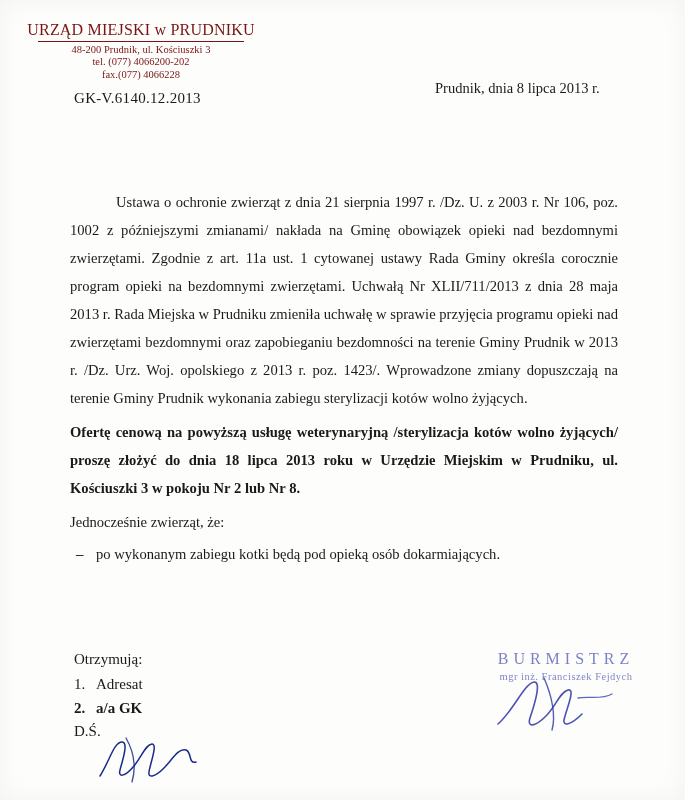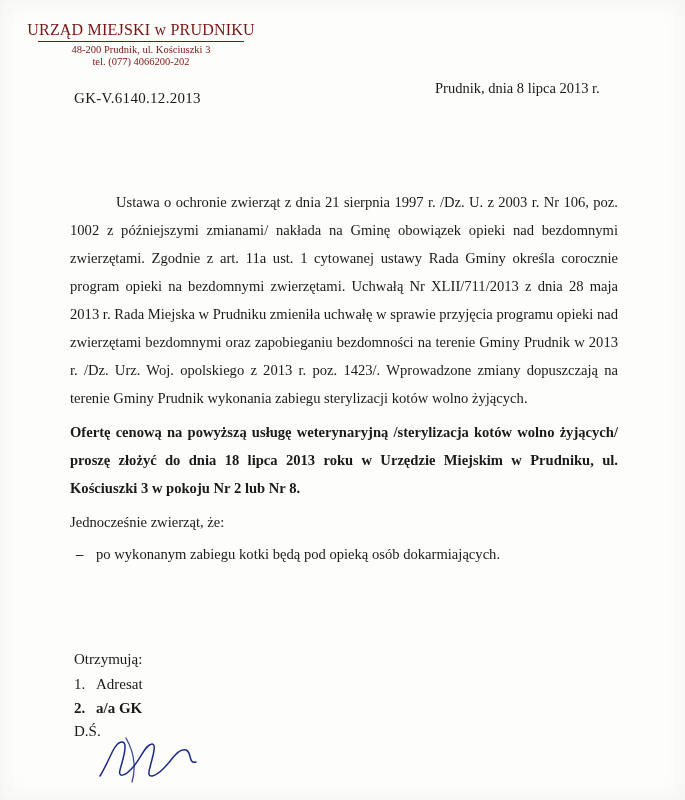--- a/index.html
+++ b/index.html
@@ -188,20 +188,21 @@
 </head>
 <body>
 
 <div class="page">
 
   <div class="letterhead">
     <div class="lh-line1">URZĄD MIEJSKI w PRUDNIKU</div>
     <div class="lh-rule"></div>
     <div class="lh-line">48-200 Prudnik, ul. Kościuszki 3</div>
     <div class="lh-line">tel. (077) 4066200-202</div>
+    <div class="lh-line">fax.(077) 4066228</div>
   </div>
 
   <div class="place-date">Prudnik, dnia 8 lipca 2013 r.</div>
 
   <div class="refno">GK-V.6140.12.2013</div>
 
   <div class="body-block">
     <p class="p-indent">Ustawa o ochronie zwierząt z dnia 21 sierpnia 1997 r. /Dz. U. z 2003 r. Nr 106, poz. 1002 z późniejszymi zmianami/ nakłada na Gminę obowiązek opieki nad bezdomnymi zwierzętami. Zgodnie z art. 11a ust. 1 cytowanej ustawy Rada Gminy określa corocznie program opieki na bezdomnymi zwierzętami. Uchwałą Nr XLII/711/2013 z dnia 28 maja 2013 r. Rada Miejska w Prudniku zmieniła uchwałę w sprawie przyjęcia programu opieki nad zwierzętami bezdomnymi oraz zapobieganiu bezdomności na terenie Gminy Prudnik w 2013 r. /Dz. Urz. Woj. opolskiego z 2013 r. poz. 1423/. Wprowadzone zmiany dopuszczają na terenie Gminy Prudnik wykonania zabiegu sterylizacji kotów wolno żyjących.</p>
     <p class="bold-para">Ofertę cenową na powyższą usługę weterynaryjną /sterylizacja kotów wolno żyjących/ proszę złożyć do dnia 18 lipca 2013 roku w Urzędzie Miejskim w Prudniku, ul. Kościuszki 3 w pokoju Nr 2 lub Nr 8.</p>
     <p class="single-line">Jednocześnie zwierząt, że:</p>
@@ -224,20 +225,29 @@
         <span>Adresat</span>
       </li>
       <li class="rec-2">
         <span class="num">2.</span>
         <span>a/a GK</span>
       </li>
     </ul>
     <div class="rec-ds">D.Ś.</div>
   </div>
 
+  <div class="stamp">
+    <div class="stamp-title">BURMISTRZ</div>
+    <div class="stamp-name">mgr inż. Franciszek Fejdych</div>
+    <svg width="150" height="56" viewBox="0 0 150 56" fill="none">
+      <path d="M8 48 C24 34, 34 8, 44 6 C52 5, 44 30, 40 42 C37 51, 44 52, 56 40 C66 30, 70 16, 78 14 C86 12, 76 34, 74 44 C73 50, 80 50, 92 38" stroke="#2b33a8" stroke-width="1.6" stroke-linecap="round" fill="none" opacity="0.85"></path>
+      <path d="M54 2 C62 20, 66 40, 62 54" stroke="#2b33a8" stroke-width="1.4" stroke-linecap="round" fill="none" opacity="0.8"></path>
+      <path d="M88 22 C98 20, 112 24, 122 18" stroke="#2b33a8" stroke-width="1.3" stroke-linecap="round" fill="none" opacity="0.75"></path>
+    </svg>
+  </div>
 
   <svg class="signature" viewBox="0 0 110 48" fill="none">
     <path d="M4 40 C14 24, 18 6, 26 6 C33 6, 26 26, 24 34 C22 41, 28 42, 38 30 C46 20, 50 8, 56 8 C62 8, 54 28, 53 36 C52 42, 58 42, 68 32 C76 24, 82 12, 90 14 C96 16, 92 28, 100 26" stroke="#1b2a8a" stroke-width="1.5" stroke-linecap="round" fill="none"></path>
     <path d="M30 2 C38 16, 40 32, 36 46" stroke="#1b2a8a" stroke-width="1.3" stroke-linecap="round" fill="none" opacity="0.85"></path>
   </svg>
 
   <div class="edge-shade"></div>
 </div>
 
 </body></html>

